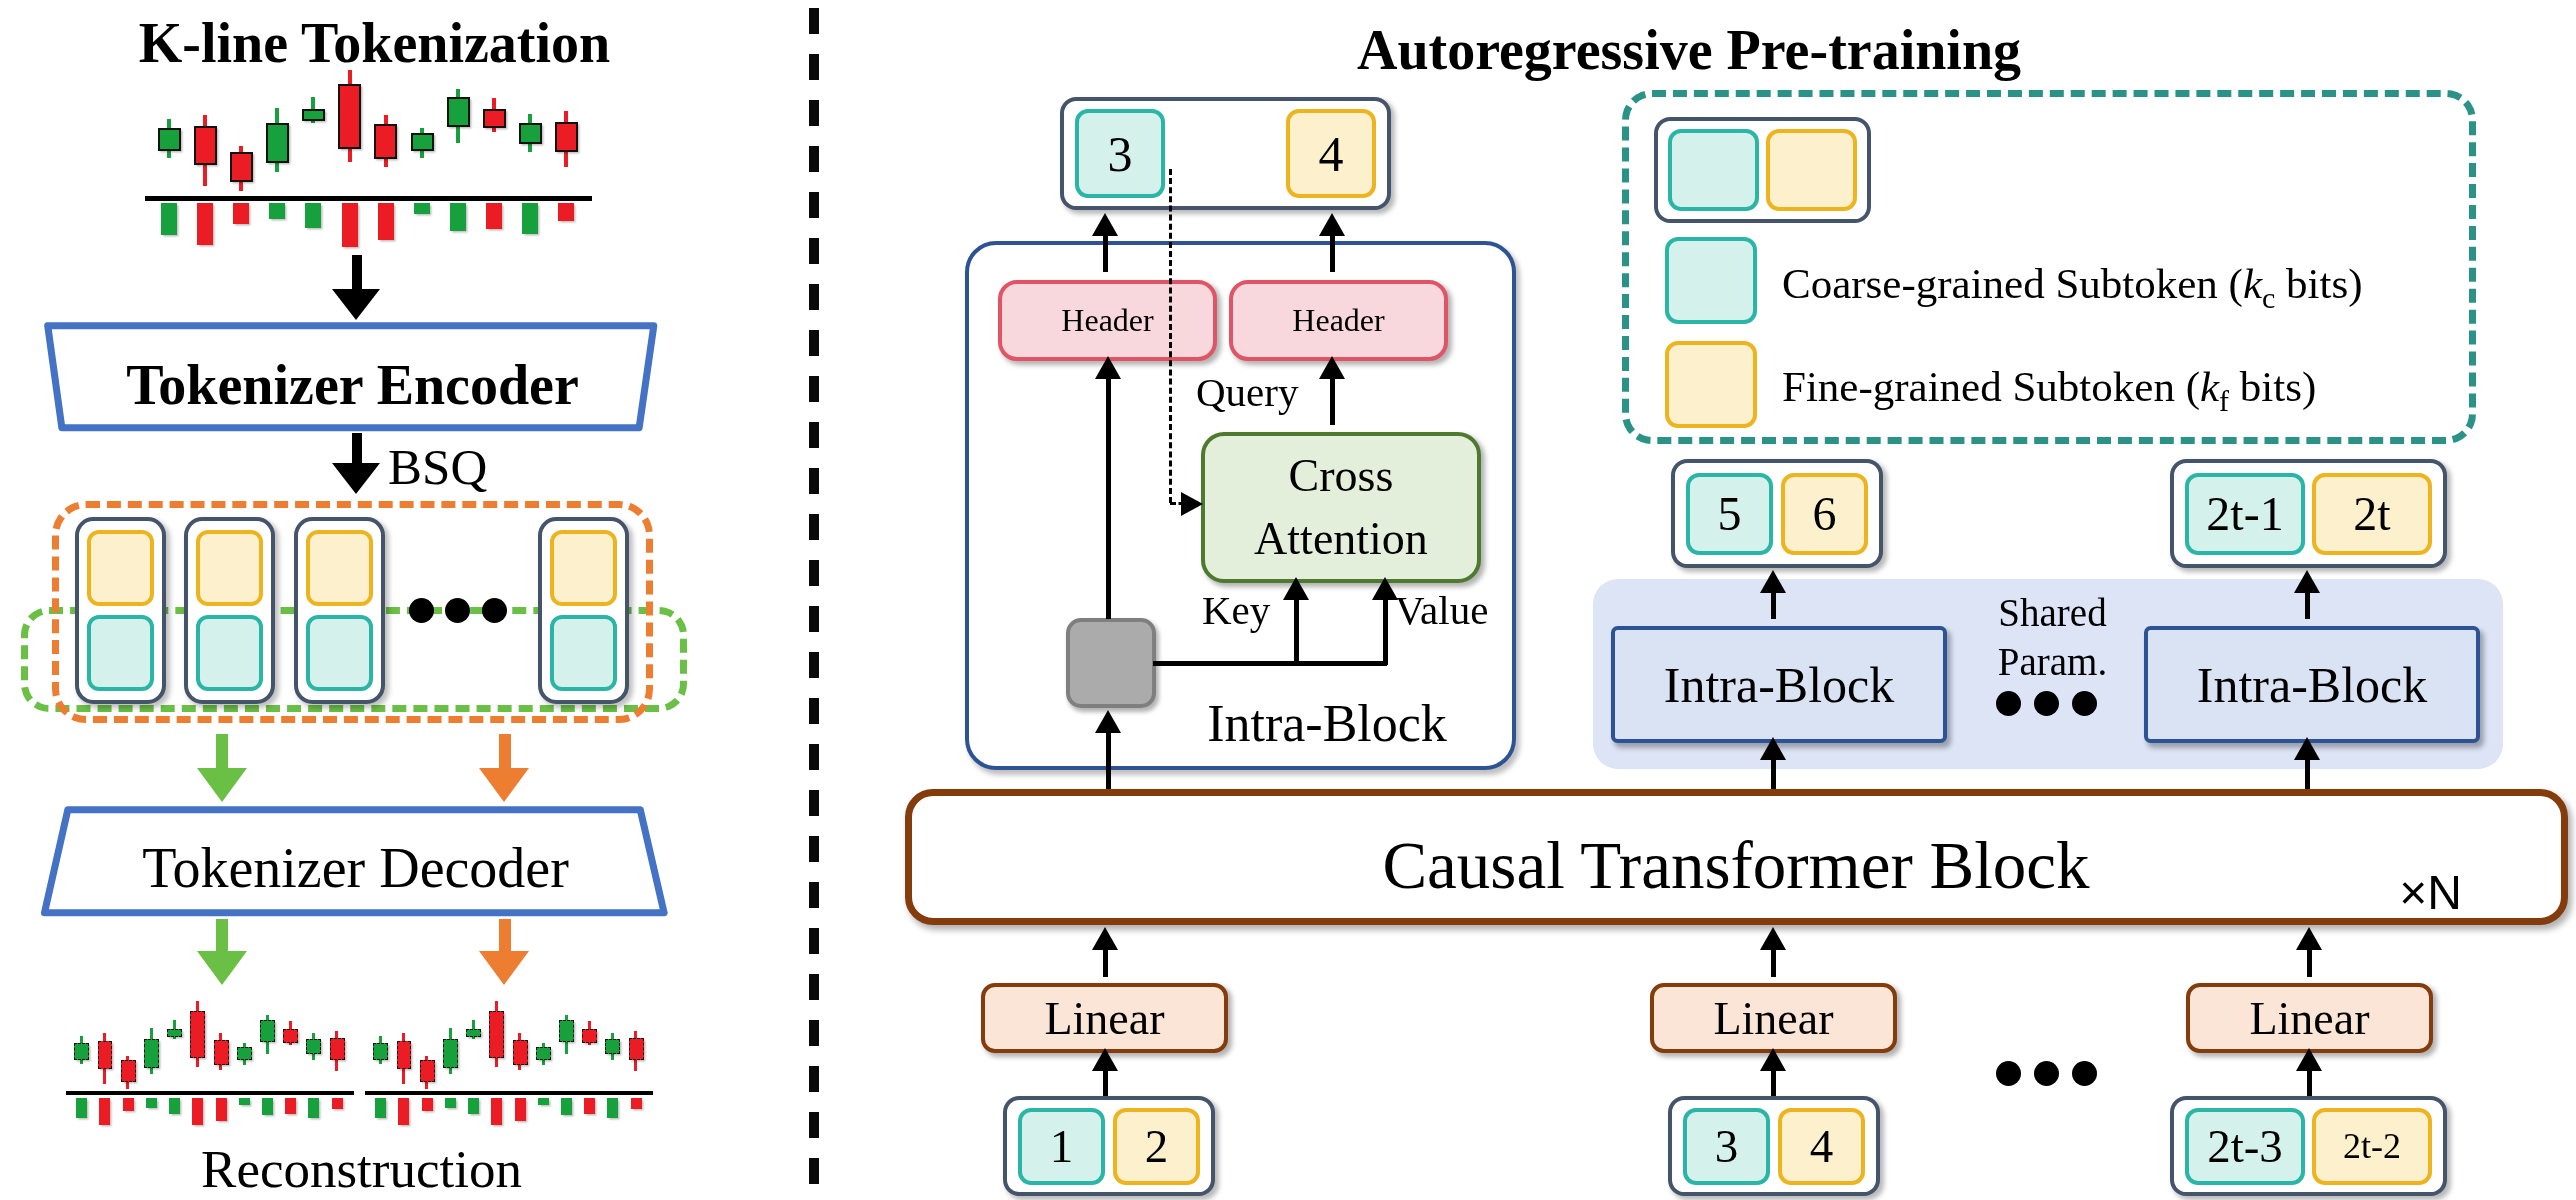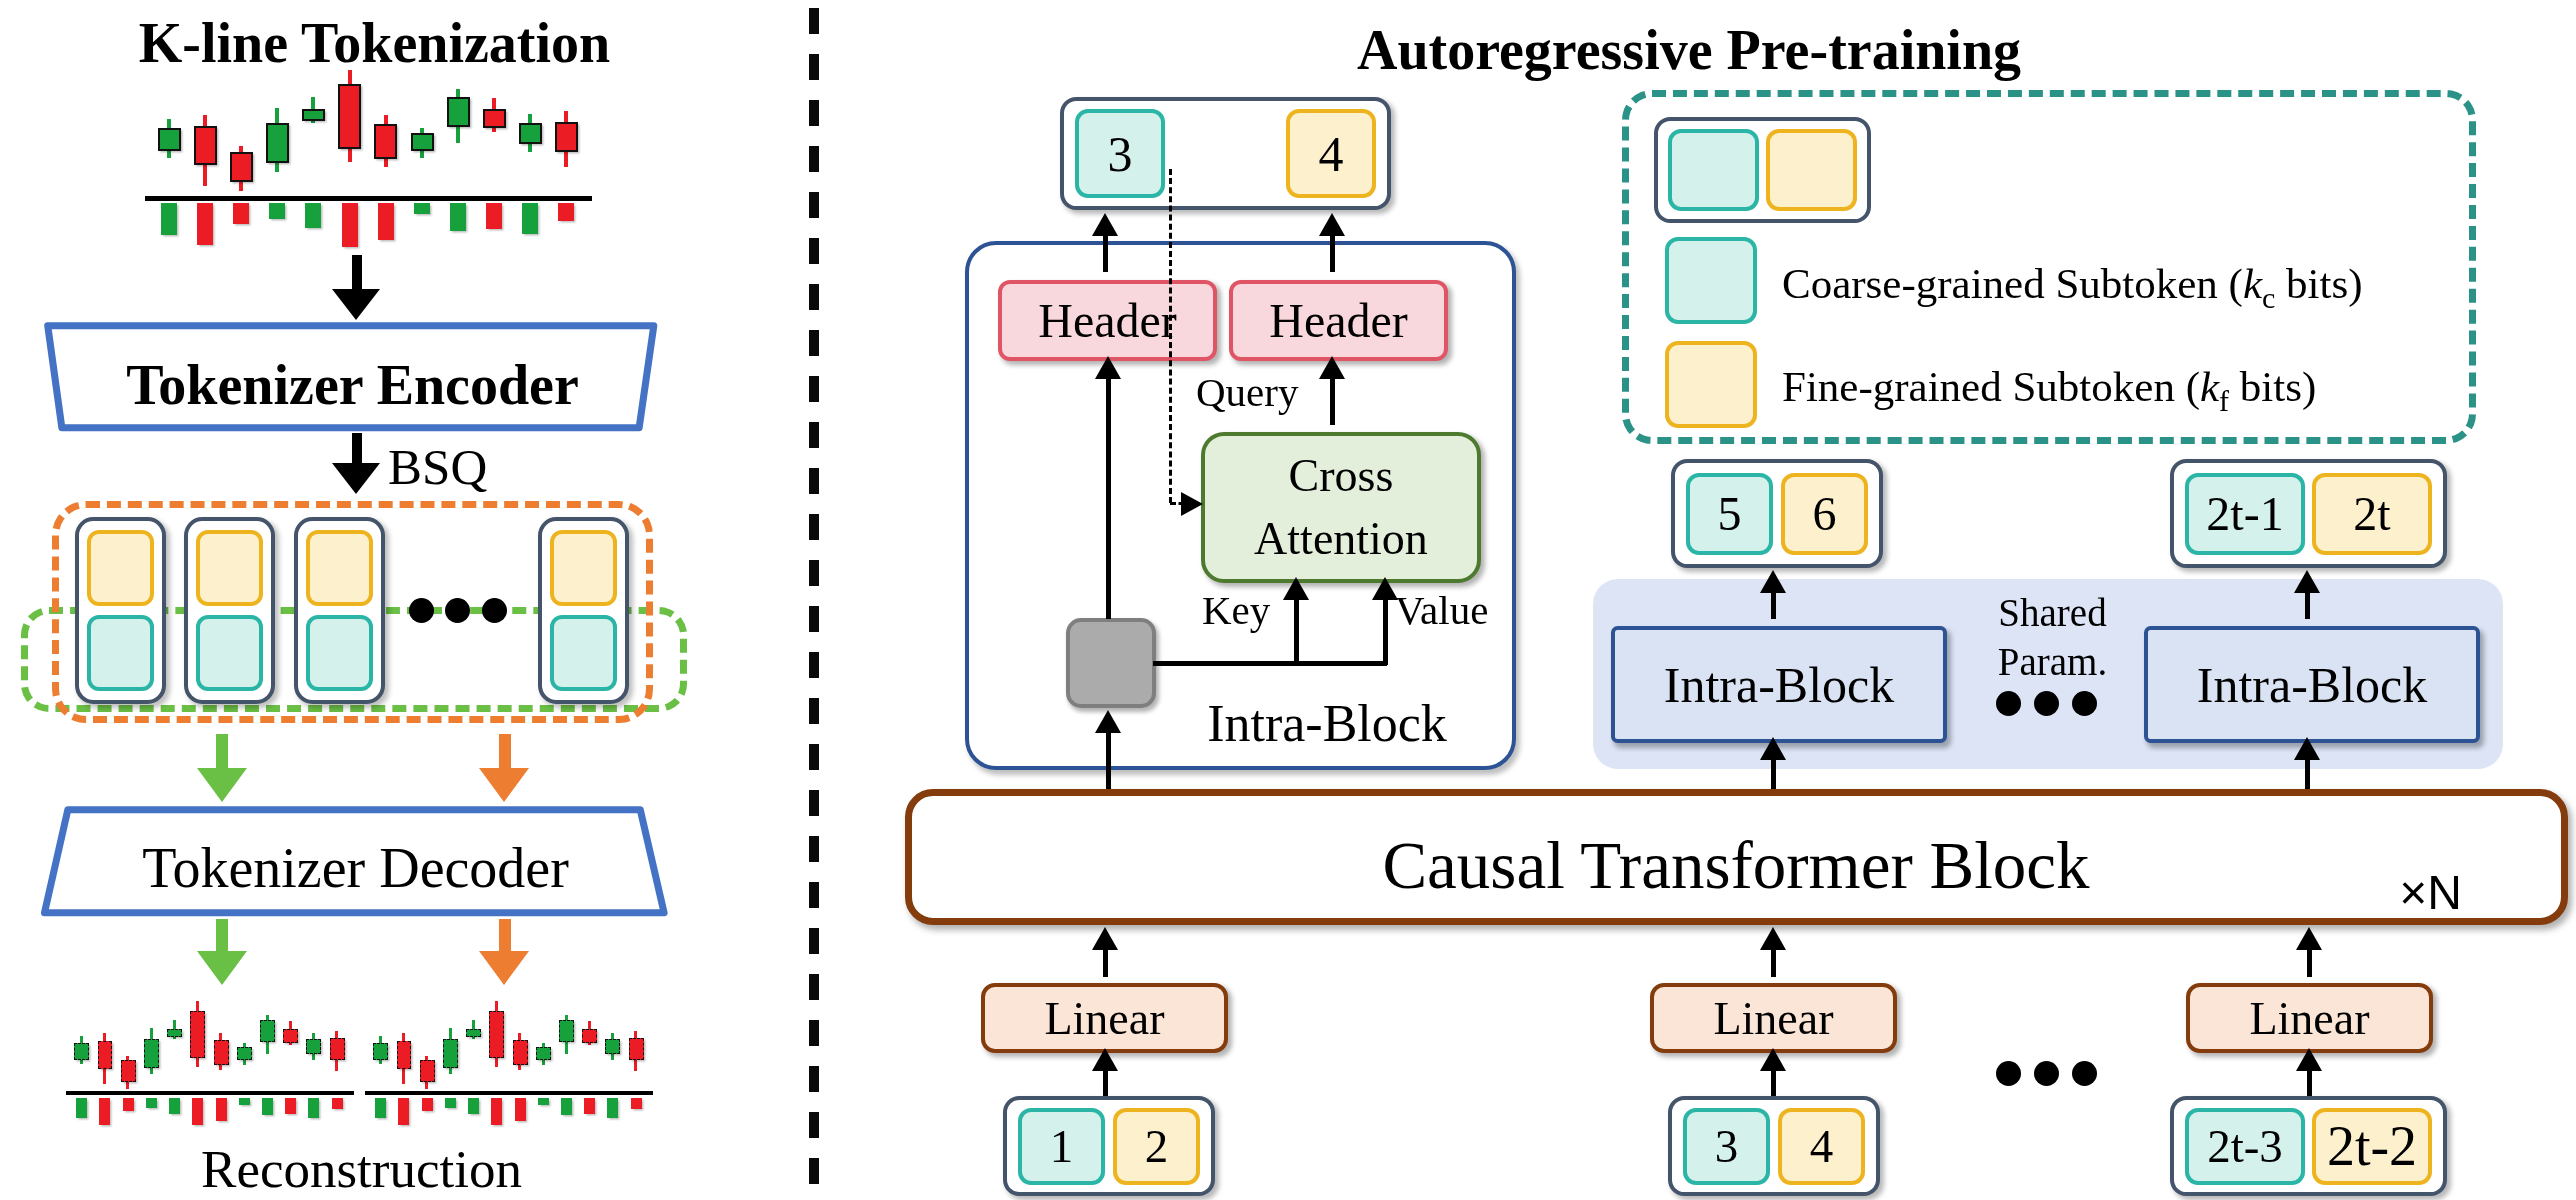--- a/index.html
+++ b/index.html
@@ -17,22 +17,22 @@
   .sub{border-radius:13px;box-sizing:border-box;display:flex;align-items:center;justify-content:center;}
   .sub.coarse{background:#d5f1ec;border:4.3px solid #2bb5a6;}
   .sub.fine{background:#fdf0cc;border:4.3px solid #eeb41f;}
   .sub .num{font-size:50px;}
   
   .vtok{background:#fff;border:4.9px solid #44546a;border-radius:18.4px;box-sizing:border-box;
         display:flex;flex-direction:column;align-items:center;justify-content:space-between;
         padding:8.7px 7.6px;box-shadow:3.3px 3.8px 4.9px rgba(0,0,0,.25);}
   .vtok .sub{width:100%;height:76px;border-radius:12px;}
   
-  .hdr{background:#f8d8dd;border:4.3px solid #e05566;border-radius:12px;box-sizing:border-box;
-       font-size:48px;box-shadow:3.3px 3.8px 4.9px rgba(0,0,0,.3);}
+  .hdr{background:#f8d8dd;border:4.3px solid #e05566;border-radius:19px;box-sizing:border-box;
+       font-size:32px;box-shadow:3.3px 3.8px 4.9px rgba(0,0,0,.3);}
   .ca-box{background:#e3efda;border:4.9px solid #4e7a30;border-radius:23px;box-sizing:border-box;
           font-size:46px;flex-direction:column;line-height:1.35;box-shadow:3.3px 3.8px 4.9px rgba(0,0,0,.3);}
   .intra-exp{background:#ffffff;border:4.9px solid #2e5395;border-radius:31px;box-sizing:border-box;
              box-shadow:3.8px 4.3px 5.4px rgba(0,0,0,.25);}
   .intra-sm{background:#dae3f3;border:4.3px solid #2e5395;border-radius:6.5px;box-sizing:border-box;
             font-size:50px;box-shadow:3.8px 4.3px 4.9px rgba(0,0,0,.3);}
   .lavender{background:#dce4f5;border-radius:25px;}
   .ctb{background:#ffffff;border:7.6px solid #843c0c;border-radius:28px;box-sizing:border-box;
        box-shadow:3.8px 4.9px 6px rgba(0,0,0,.3);}
   .linear{background:#fbe5d6;border:4.9px solid #843c0c;border-radius:14px;box-sizing:border-box;
@@ -414,18 +414,18 @@
     </div>
     <div class="sub fine" style="width:87px;height:77px;">
       <span class="num" style="font-size:47px;">4</span>
     </div>
   </div>
   <div class="abs token-outer" style="left:2170px;top:1096px;width:277px;height:100px;justify-content:space-between;padding:0 11px;">
     <div class="sub coarse" style="width:120px;height:77px;">
       <span class="num" style="font-size:47px;">2t-3</span>
     </div>
     <div class="sub fine" style="width:120px;height:77px;">
-      <span class="num" style="font-size:56px;">2t-2</span>
+      <span class="num" style="font-size:36px;">2t-2</span>
     </div>
   </div>
 
 </div>
 
 
 </body></html>

